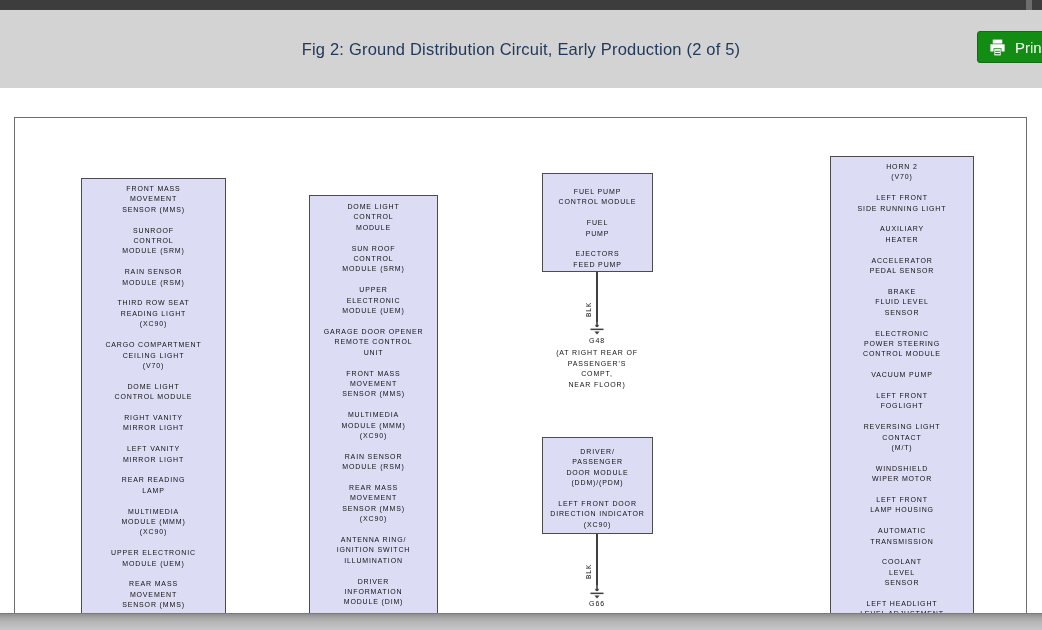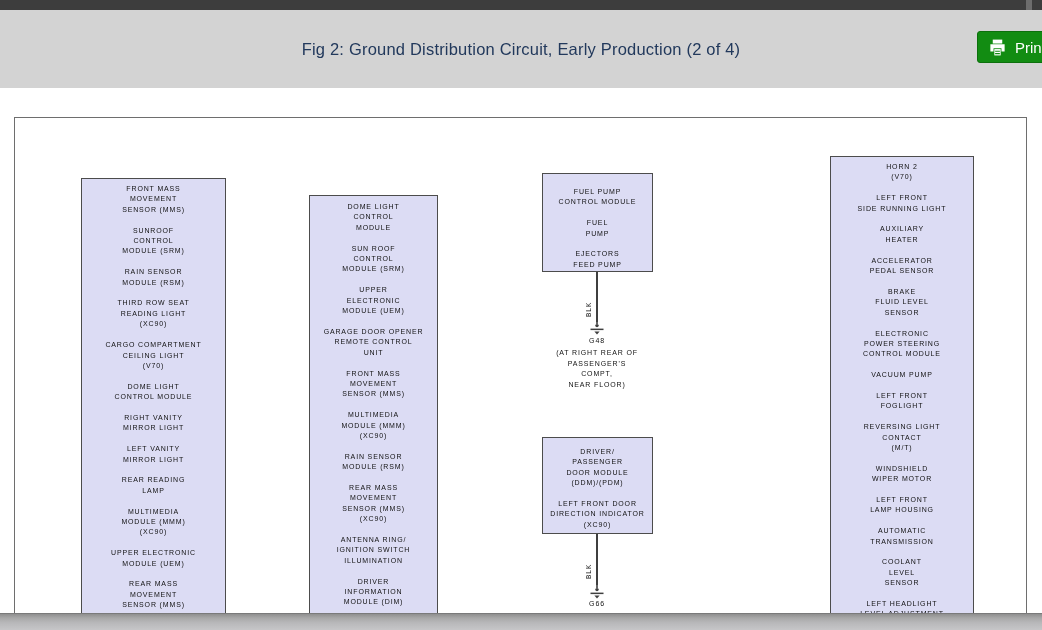--- a/index.html
+++ b/index.html
@@ -51,21 +51,21 @@
 </head>
 <body>
 
 <div class="stage">
 
   <div class="top-bar">
     <div class="top-notch"></div>
   </div>
 
   <header class="hdr">
-    <h1>Fig 2: Ground Distribution Circuit, Early Production (2 of 4)</h1>
+    <h1>Fig 2: Ground Distribution Circuit, Early Production (2 of 5)</h1>
     <button class="print-btn">
       <span style="display:inline-flex">
         <svg width="19" height="19" viewBox="0 0 24 24" aria-hidden="true">
           <path fill="#ffffff" d="M6 2h12v5H6z"></path>
           <path fill="#ffffff" d="M3 8h18v9h-4v-4H7v4H3z"></path>
           <path fill="#ffffff" d="M8 14h8v8H8z"></path>
           <path fill="#128c12" d="M9 16h6v1.5H9z M9 19h6v1.5H9z"></path>
         </svg>
       </span>
       <span>Print</span>

